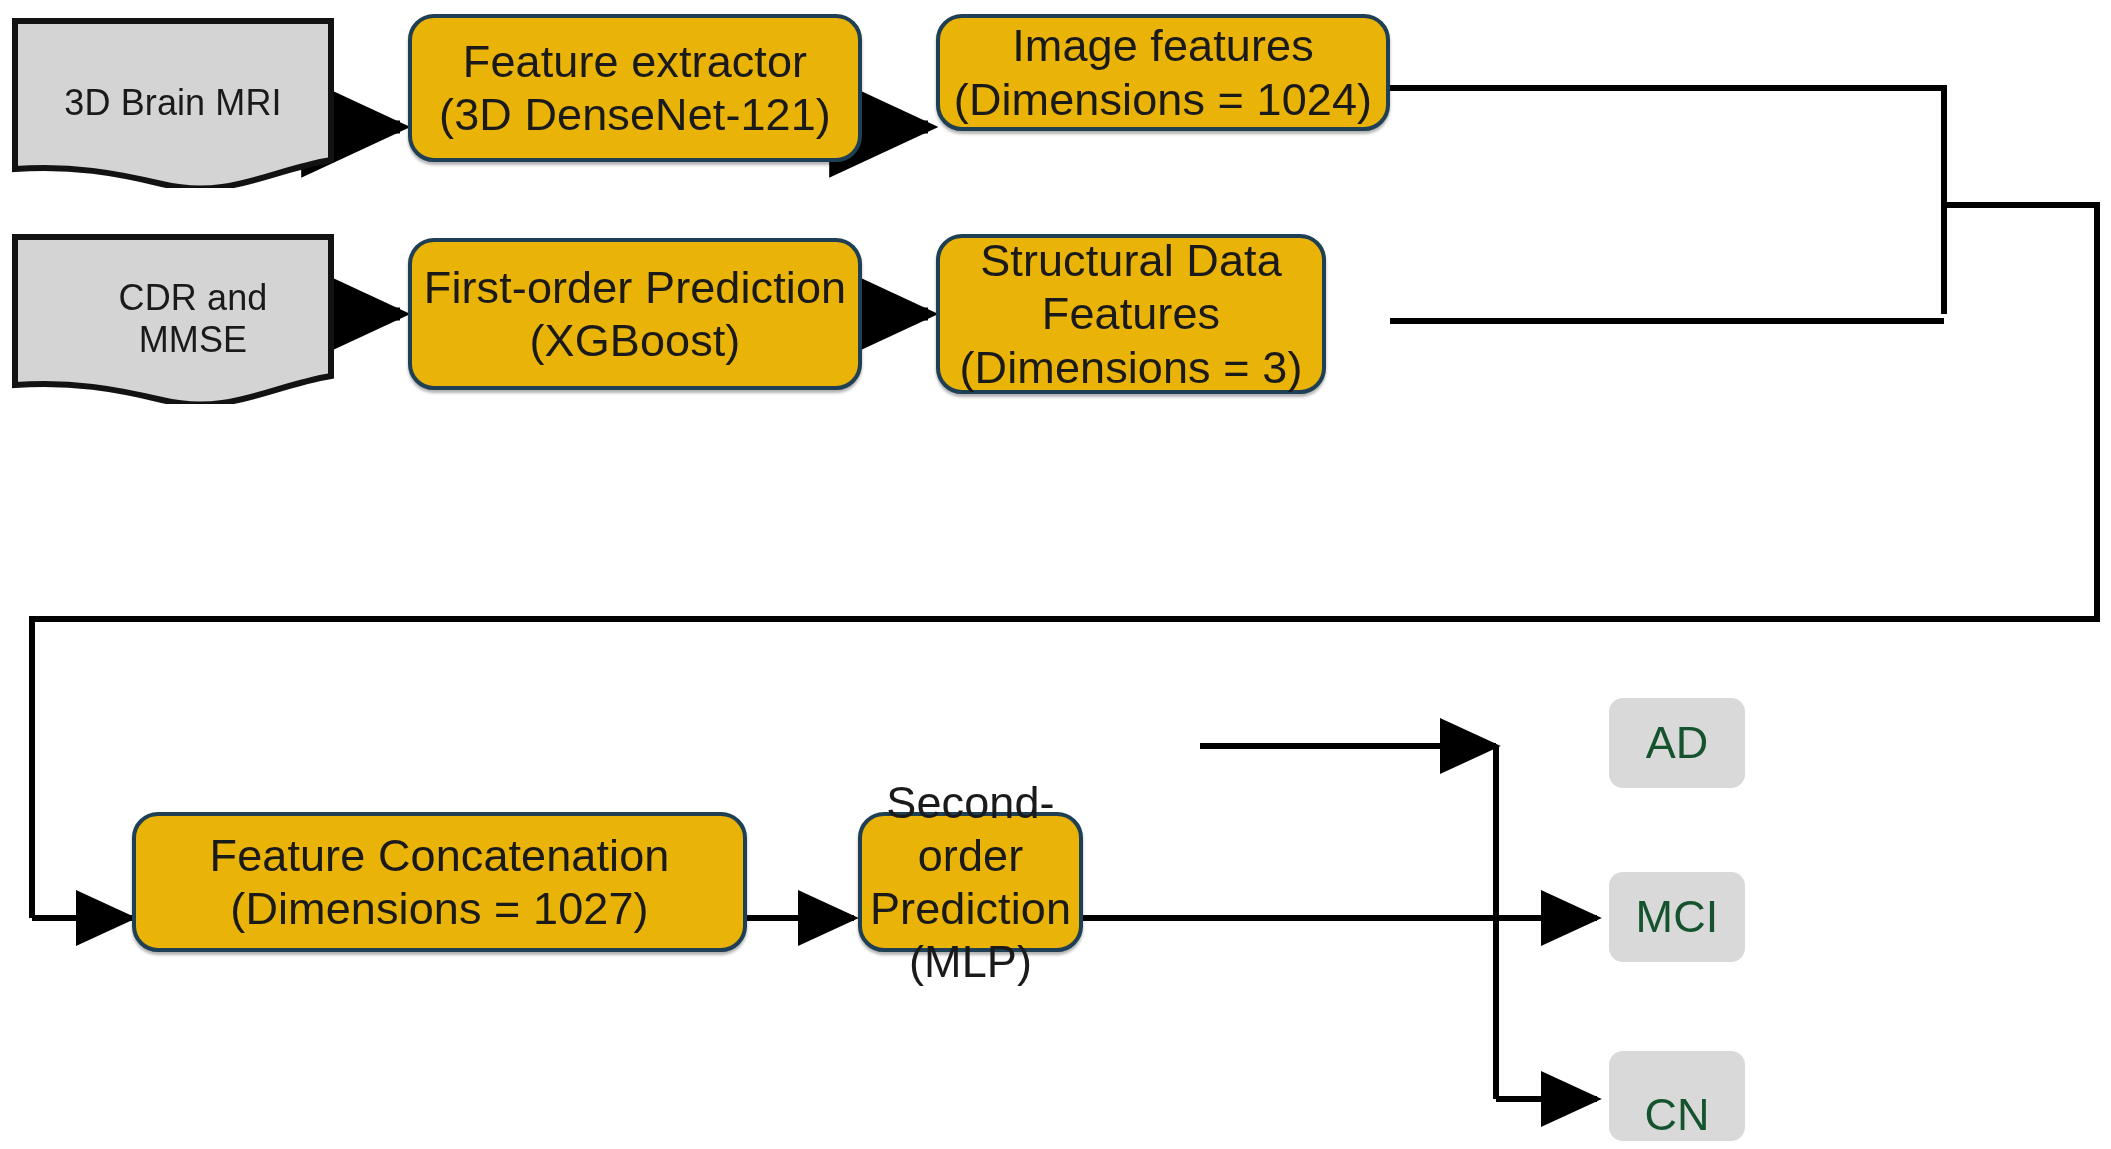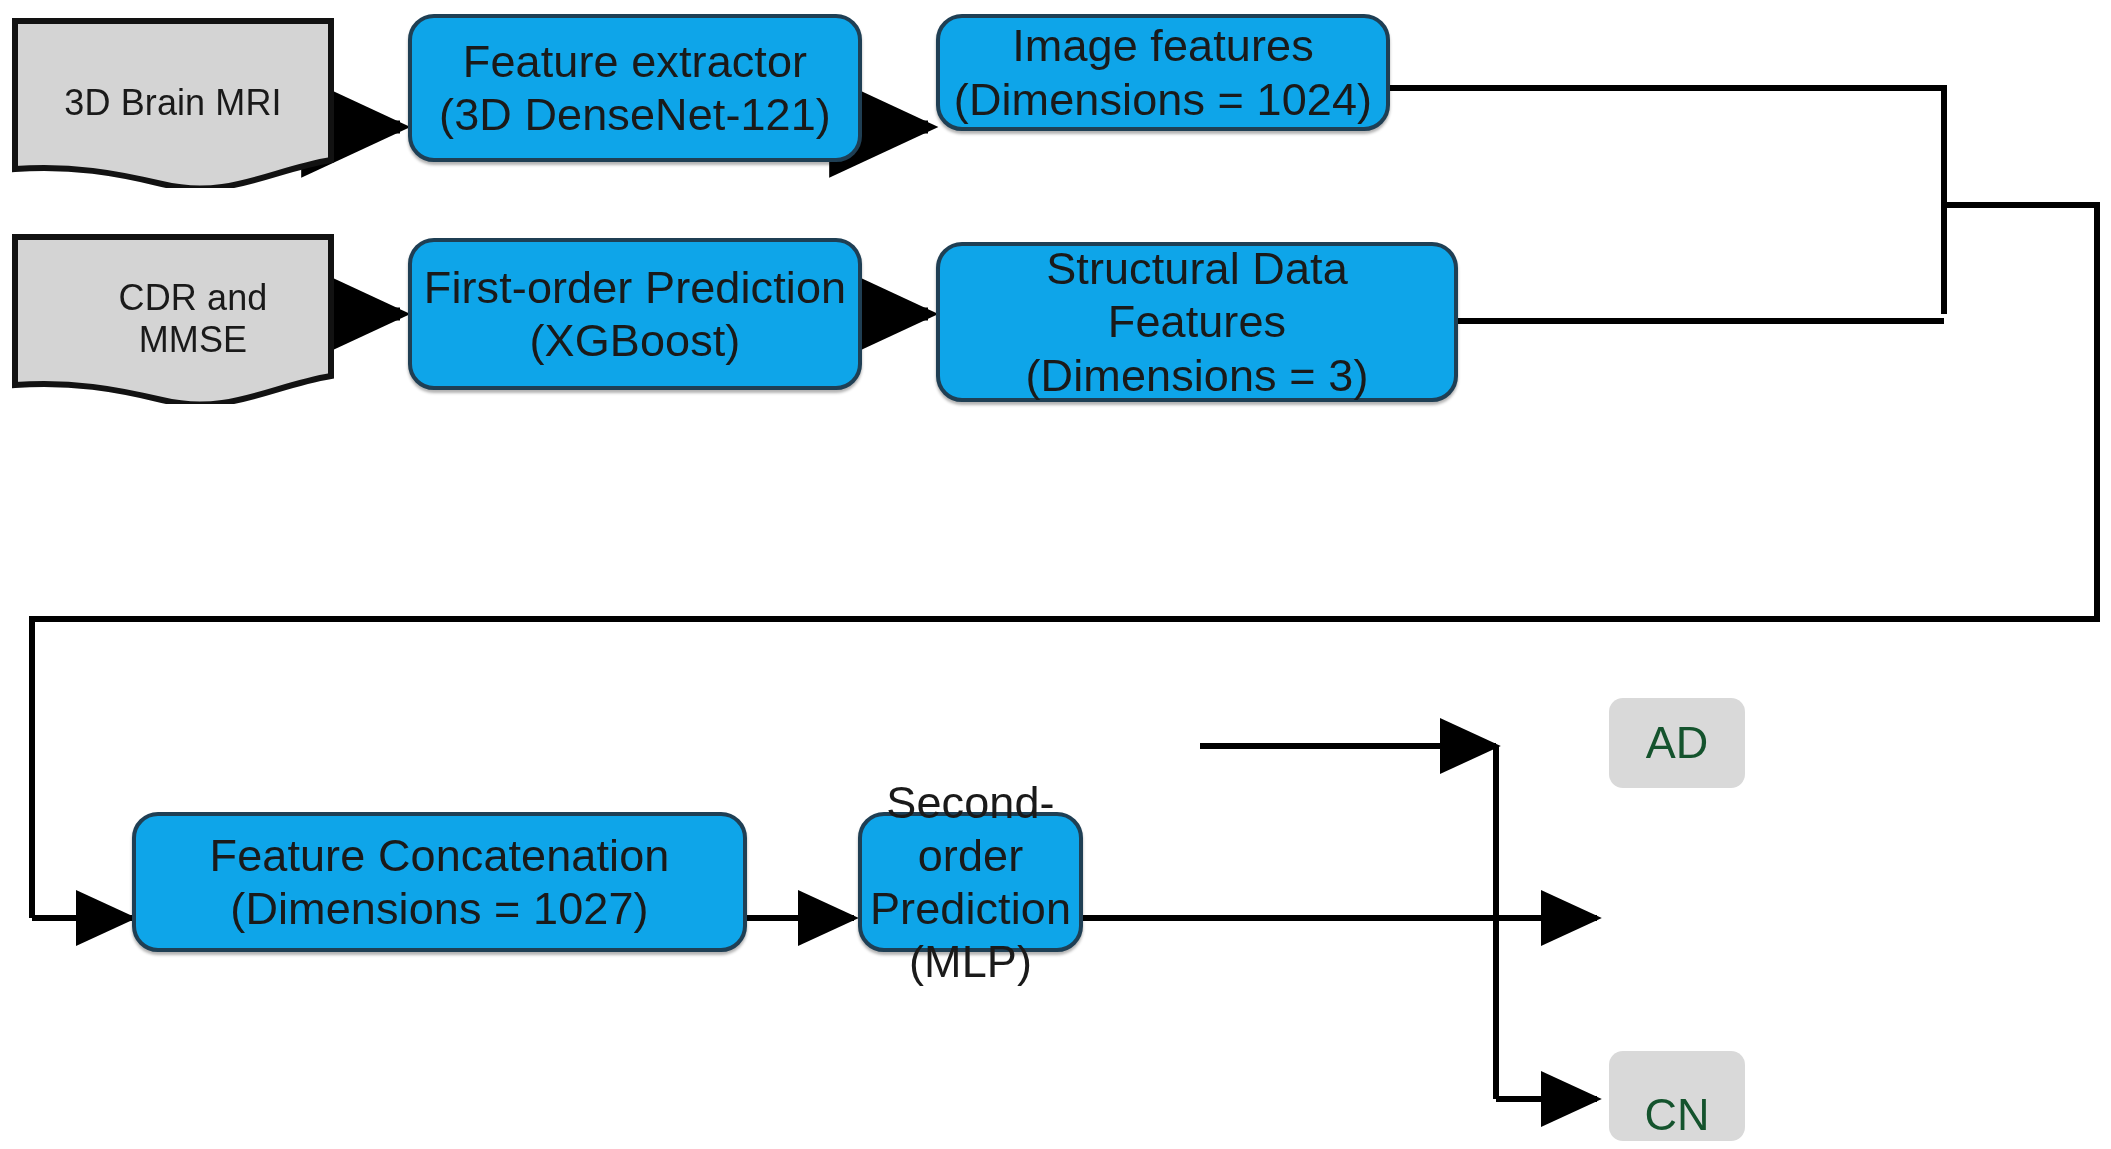--- a/index.html
+++ b/index.html
@@ -15,21 +15,21 @@
     box-sizing:border-box;
     display:flex;align-items:center;justify-content:center;
     text-align:center;
     color:#1a1a1a;
     line-height:1.18;
     white-space:pre-line;
     letter-spacing:0.1px;
   }
   
   .proc{
-    background:#0ea5e9;
+    background:#eab308;
     border:4px solid #1f3f54;
     border-radius:26px;
     font-size:45px;
     box-shadow:0 3px 3px rgba(0,0,0,0.30);
   }
   
   .doc{
     font-size:36px;
     background:transparent;
     border:none;
@@ -115,39 +115,42 @@
     </svg>
     <span class="doc-label">CDR and
 MMSE</span>
   </div>
 
   <div class="node proc" style="left:408px;top:238px;width:454px;height:152px;">
     <span>First-order Prediction
 (XGBoost)</span>
   </div>
 
-  <div class="node proc" style="left:936px;top:234px;width:522px;height:160px;margin-top:8px;">
+  <div class="node proc" style="left:936px;top:234px;width:390px;height:160px;">
     <span>Structural Data
 Features
 (Dimensions = 3)</span>
   </div>
 
   <div class="node proc" style="left:132px;top:812px;width:615px;height:140px;">
     <span>Feature Concatenation
 (Dimensions = 1027)</span>
   </div>
 
   <div class="node proc" style="left:858px;top:812px;width:225px;height:140px;">
     <span>Second-order
 Prediction
 (MLP)</span>
   </div>
 
   <div class="node chip" style="left:1609px;top:698px;width:136px;height:90px;">
     <span>AD</span>
   </div>
 
+  <div class="node chip" style="left:1609px;top:872px;width:136px;height:90px;">
+    <span>MCI</span>
+  </div>
 
   <div class="node chip" style="left:1609px;top:1051px;width:136px;height:90px;align-items:flex-end;">
     <span>CN</span>
   </div>
 
 </div>
 
 </body></html>

